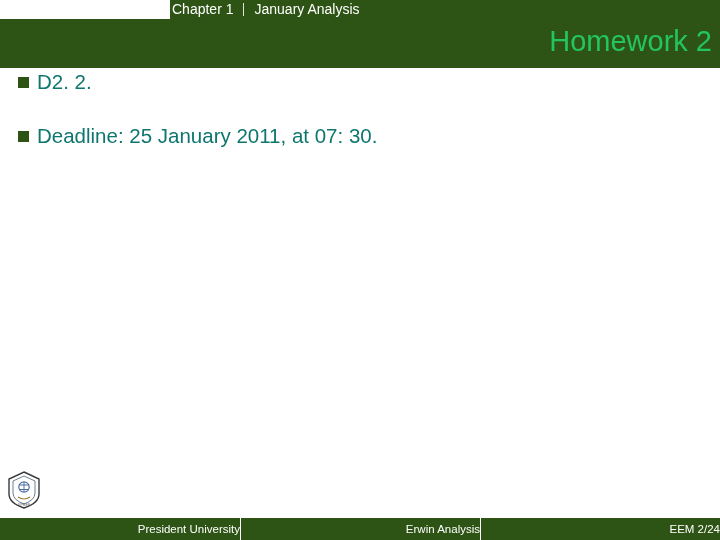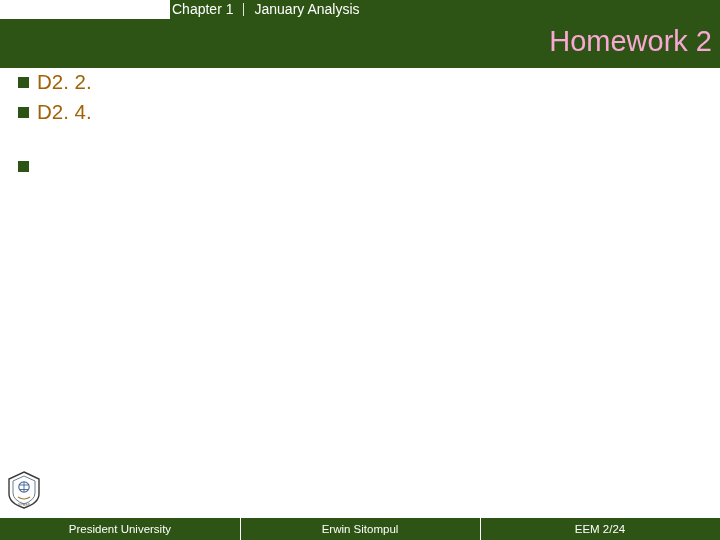--- a/index.html
+++ b/index.html
@@ -60,21 +60,21 @@
     height: 13px;
     background: #ffffff;
     margin: 0 10px;
     opacity: 0.85;
   }
 
   .slide-title {
     position: absolute;
     right: 8px;
     top: 22px;
-    color: #f9a8d4;
+    color: #22c55e;
     font-size: 29px;
     line-height: 38px;
     text-align: right;
     white-space: nowrap;
   }
 
   
   .content {
     position: absolute;
     left: 18px;
@@ -90,21 +90,21 @@
     width: 11px;
     height: 11px;
     background: #2e5415;
     margin-top: 9px;
     margin-right: 8px;
     flex: 0 0 auto;
   }
   .bullet .text {
     font-size: 20.5px;
     line-height: 28px;
-    color: #a16207;
+    color: #0f766e;
     white-space: pre;
   }
   .bullet.spaced {
     margin-top: 26px;
   }
 
   
   .logo {
     position: absolute;
     left: 6px;
@@ -141,21 +141,21 @@
     height: 22px;
     background: #ffffff;
   }
   .footer .label {
     position: absolute;
     top: 0;
     height: 22px;
     line-height: 22px;
     color: #ffffff;
     font-size: 11.5px;
-    text-align: center;
+    text-align: right;
   }
   .footer .label-a { left: 0;   width: 240px; }
   .footer .label-b { left: 240px; width: 240px; }
   .footer .label-c { left: 480px; width: 240px; }
 </style>
 </head>
 <body>
 
 <div class="slide">
 
@@ -167,42 +167,39 @@
       <span class="crumb">January Analysis</span>
     </div>
     <div class="slide-title">Homework 2</div>
   </div>
 
   <div class="content">
     <div class="bullet">
       <span class="marker"></span>
       <span class="text">D2. 2.</span>
     </div>
-    <div class="bullet">
-      <span class="marker"></span>
-      <span class="text">D2. 4.</span>
-    </div>
     <div class="bullet spaced">
       <span class="marker"></span>
+      <span class="text">Deadline: 25 January 2011, at 07: 30.</span>
     </div>
   </div>
 
   <div class="logo">
     <svg width="36" height="40" viewBox="0 0 36 40" xmlns="http://www.w3.org/2000/svg">
       <path d="M18 2 L33 9 L33 24 Q33 33 18 38 Q3 33 3 24 L3 9 Z" fill="#ffffff" stroke="#3a3a3a" stroke-width="1.4"></path>
       <path d="M18 6 L29 11 L29 23 Q29 30 18 34 Q7 30 7 23 L7 11 Z" fill="none" stroke="#6b7f8f" stroke-width="1"></path>
       <circle cx="18" cy="17" r="5.2" fill="none" stroke="#4f6fa0" stroke-width="1.2"></circle>
       <path d="M18 12 L18 22 M13.2 15 L22.8 15 M13.2 19.5 L22.8 19.5" stroke="#4f6fa0" stroke-width="1"></path>
       <path d="M12 27 Q18 31 24 27" fill="none" stroke="#9a7b2a" stroke-width="1.2"></path>
       <text x="18" y="36" font-family="'Liberation Sans', sans-serif" font-size="3.6" fill="#555555" text-anchor="middle">UPRES</text>
     </svg>
   </div>
 
   <div class="footer">
     <div class="seg seg-a"></div>
     <div class="seg seg-b"></div>
     <div class="seg seg-c"></div>
     <div class="label label-a">President University</div>
-    <div class="label label-b">Erwin Sitompul</div>
+    <div class="label label-b">Erwin Analysis</div>
     <div class="label label-c">EEM 2/24</div>
   </div>
 
 </div>
 
 </body></html>

